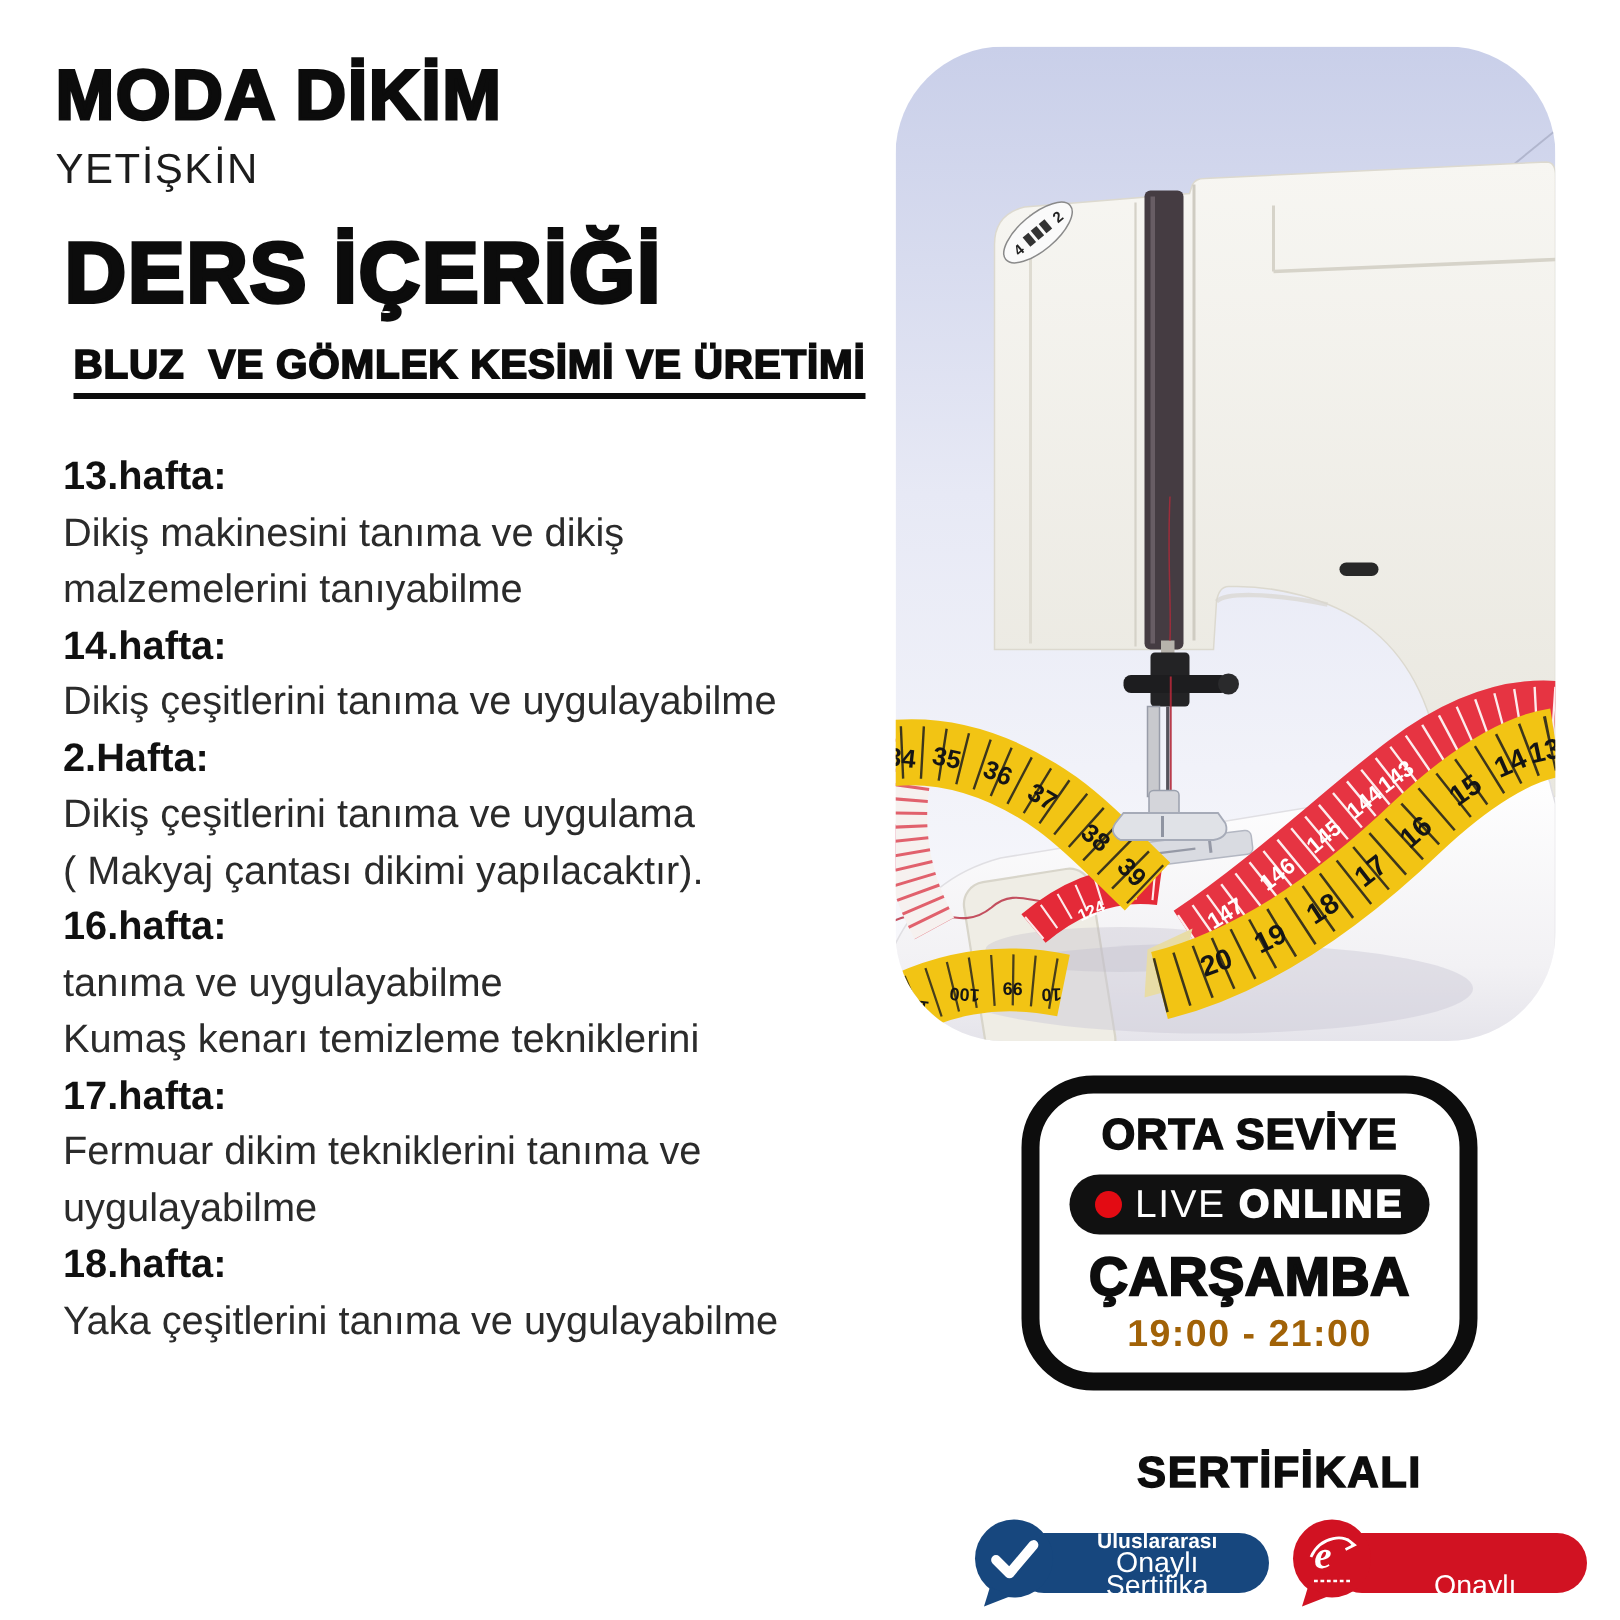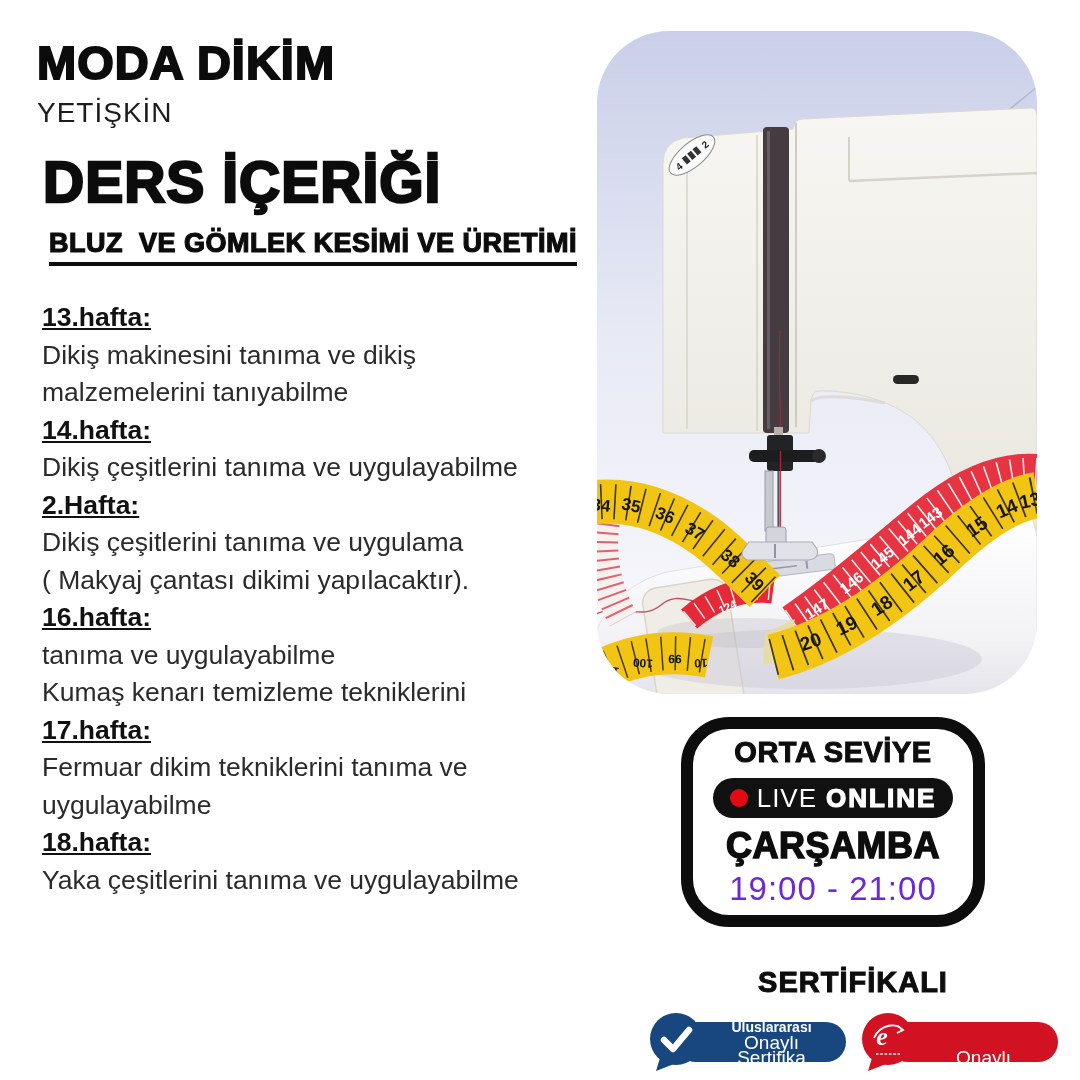--- a/index.html
+++ b/index.html
@@ -12,36 +12,36 @@
   .title{font-size:47px;font-weight:700;letter-spacing:1px;color:#0c0c0c;
          -webkit-text-stroke:2px #0c0c0c;line-height:1.05;}
   .subtitle{font-size:28px;font-weight:400;color:#1c1c1c;margin-top:10px;letter-spacing:1px;}
   .heading{font-size:57px;font-weight:900;letter-spacing:1px;color:#0c0c0c;
            -webkit-text-stroke:2.5px #0c0c0c;margin-top:22px;margin-left:6px;line-height:1.1;}
   .subheading{display:inline-block;font-size:27px;font-weight:800;color:#0c0c0c;
               -webkit-text-stroke:1.2px #0c0c0c;margin-top:14px;margin-left:12px;
               border-bottom:4px solid #0c0c0c;padding-bottom:3px;letter-spacing:.5px;white-space:pre;}
   
   .syllabus{position:absolute;left:42px;top:299px;width:560px;font-size:26.5px;line-height:37.5px;color:#2b2b2b;}
-  .syllabus .week{font-weight:800;color:#111;text-decoration:underline;}
+  .syllabus .week{font-weight:800;color:#111;}
   
   .photo{position:absolute;left:597px;top:31px;width:440px;height:663px;border-radius:72px;overflow:hidden;}
   .photo svg{display:block;}
   
   .schedule{position:absolute;left:681px;top:717px;width:304px;height:210px;background:#fff;
             border:12px solid #0d0d0d;border-radius:48px;box-sizing:border-box;
             display:flex;flex-direction:column;align-items:center;justify-content:center;}
   .level{font-size:29px;font-weight:900;letter-spacing:.5px;color:#0d0d0d;-webkit-text-stroke:1px #0d0d0d;}
   .live-pill{margin-top:9px;height:40px;background:#111;border-radius:21px;
              display:flex;align-items:center;padding:0 17px;gap:9px;}
   .live-dot{width:18px;height:18px;border-radius:50%;background:#e30b13;}
   .live-label{color:#fff;font-size:26px;font-weight:500;letter-spacing:1px;}
   .online-label{color:#fff;font-size:26px;font-weight:900;letter-spacing:2px;-webkit-text-stroke:1.2px #fff;}
   .day{font-size:36px;font-weight:900;letter-spacing:.5px;color:#0d0d0d;-webkit-text-stroke:1.5px #0d0d0d;margin-top:7px;}
-  .time{font-size:33px;font-weight:400;color:#6d28d9;margin-top:3px;letter-spacing:1px;}
+  .time{font-size:25px;font-weight:700;color:#a16207;margin-top:3px;letter-spacing:1px;}
   
   .cert{position:absolute;left:648px;top:966px;width:410px;text-align:center;}
   .cert-title{font-size:29px;font-weight:900;letter-spacing:1px;color:#0d0d0d;-webkit-text-stroke:1px #0d0d0d;}
   .badges{display:flex;justify-content:center;gap:14px;margin-top:13px;}
   .badge{position:relative;display:flex;align-items:center;}
   .badge .bubble{position:relative;z-index:2;flex:none;}
   .badge .pill{margin-left:-28px;padding:5px 15px 5px 36px;border-radius:20px;height:30px;
                display:flex;flex-direction:column;justify-content:center;color:#fff;}
   .badge .pill .l1{font-size:14px;font-weight:800;line-height:15px;}
   .badge .pill .l2{font-size:19px;font-weight:400;line-height:15px;}

